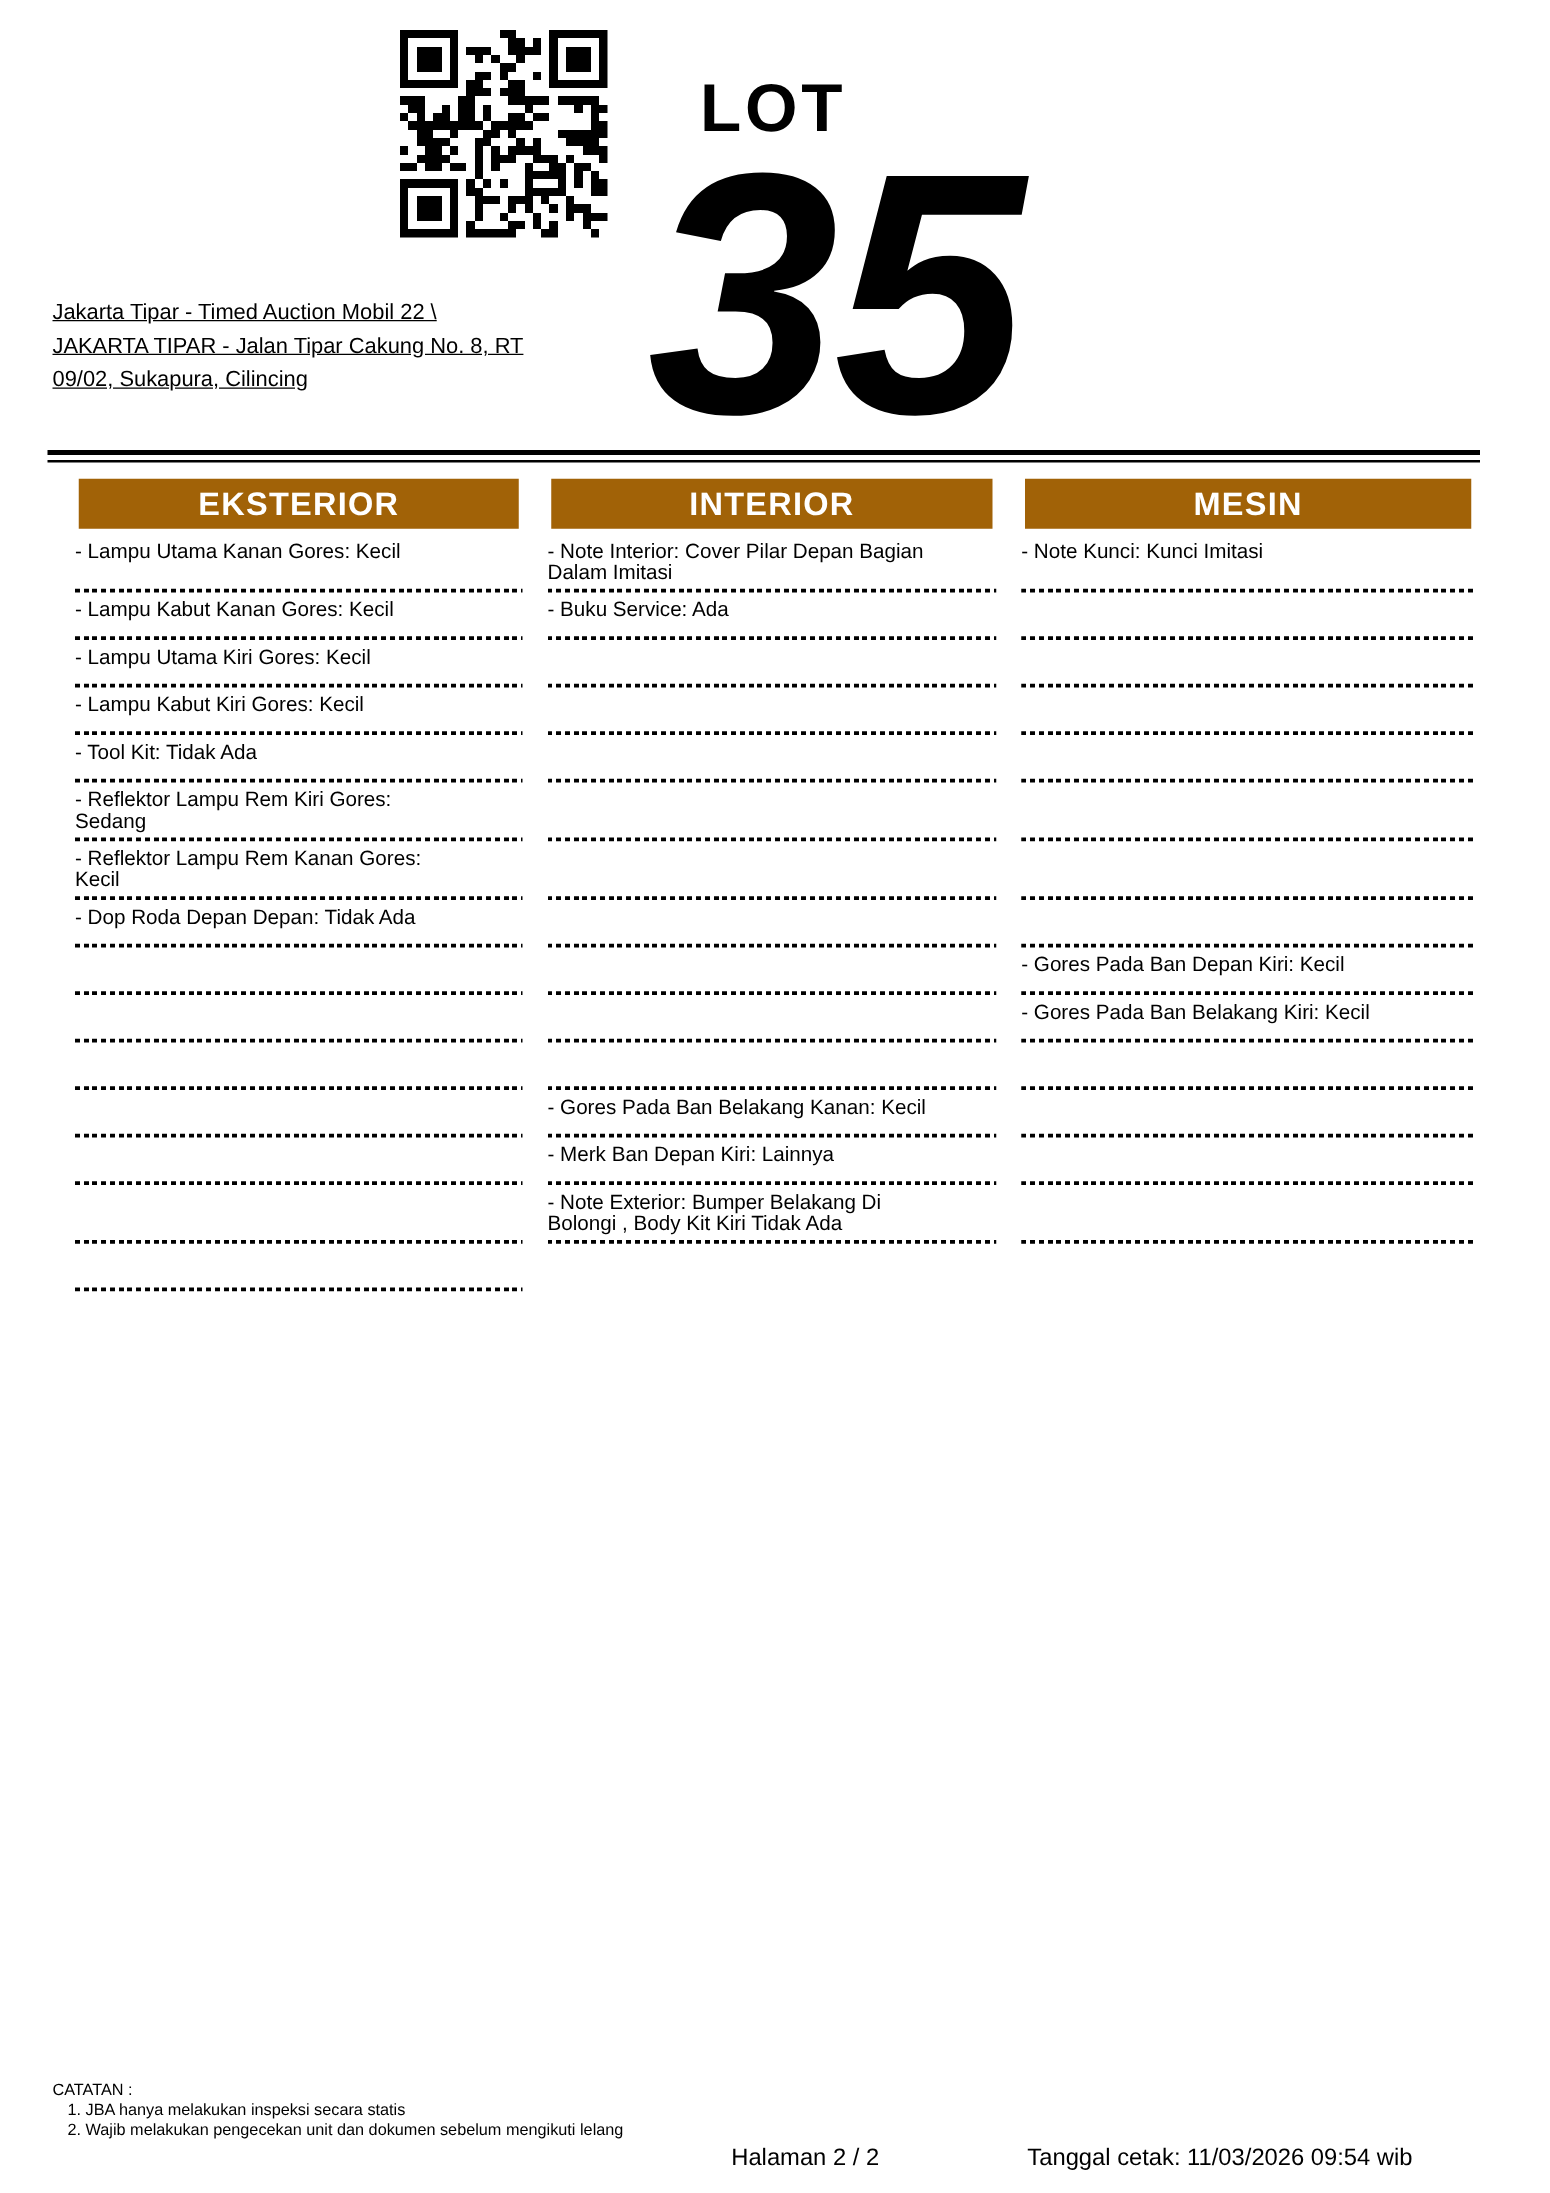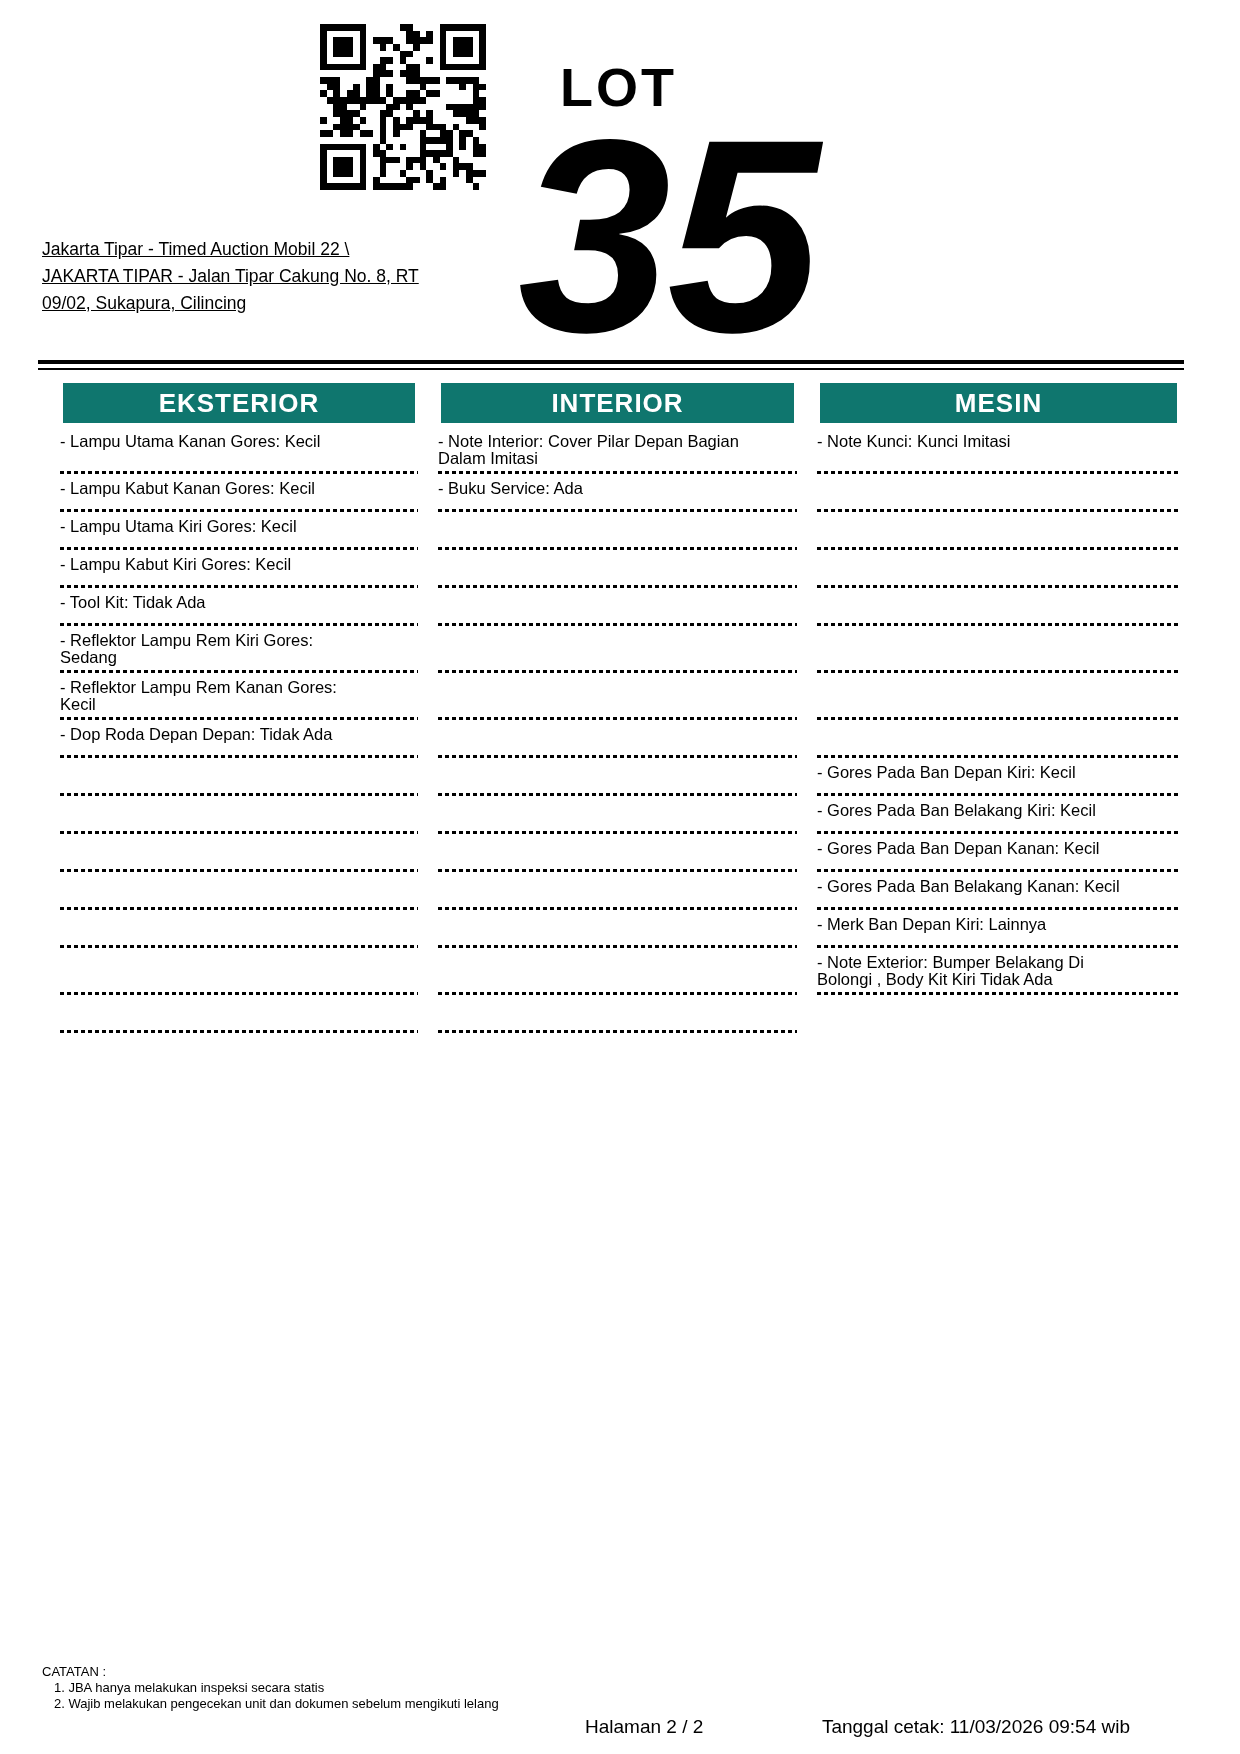--- a/index.html
+++ b/index.html
@@ -30,21 +30,21 @@
   }
   
   .grid{
     position:absolute;left:60px;top:383px;width:1120px;
     display:grid;
     grid-template-columns:358px 359px 363px;
     column-gap:20px;
     grid-auto-rows:auto;
   }
   .bar{
-    height:40px;margin:0 3px 4px 3px;background:#0f766e;color:#fff;
+    height:40px;margin:0 3px 4px 3px;background:#a16207;color:#fff;
     display:flex;align-items:center;justify-content:center;
     font-size:26px;font-weight:bold;letter-spacing:1px;
   }
   .cell{
     position:relative;
     min-height:38px;
     padding:6px 2px 7px 0;
     box-sizing:border-box;
     font-size:16.5px;line-height:17px;
     white-space:pre-line;
@@ -330,21 +330,20 @@
       <div class="cell"></div>
       <div class="cell"></div>
       <div class="cell"></div>
       <div class="cell"></div>
       <div class="cell">- Gores Pada Ban Depan Kiri: Kecil</div>
       <div class="cell"></div>
       <div class="cell"></div>
       <div class="cell">- Gores Pada Ban Belakang Kiri: Kecil</div>
       <div class="cell"></div>
       <div class="cell"></div>
-      <div class="cell">- Gores Pada Ban Depan Kanan: Kecil</div>
       <div class="cell"></div>
       <div class="cell"></div>
       <div class="cell">- Gores Pada Ban Belakang Kanan: Kecil</div>
       <div class="cell"></div>
       <div class="cell"></div>
       <div class="cell">- Merk Ban Depan Kiri: Lainnya</div>
       <div class="cell"></div>
       <div class="cell"></div>
       <div class="cell">- Note Exterior: Bumper Belakang Di
 Bolongi , Body Kit Kiri Tidak Ada</div>

